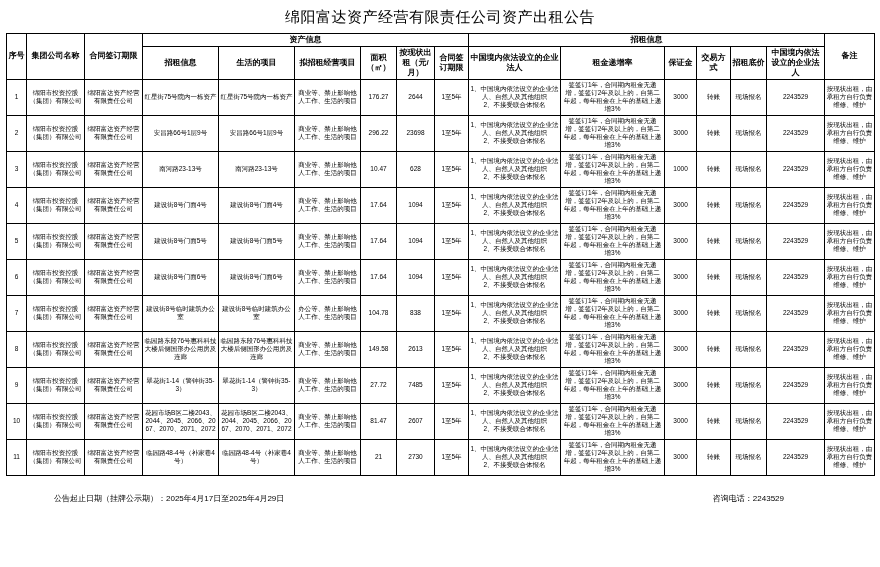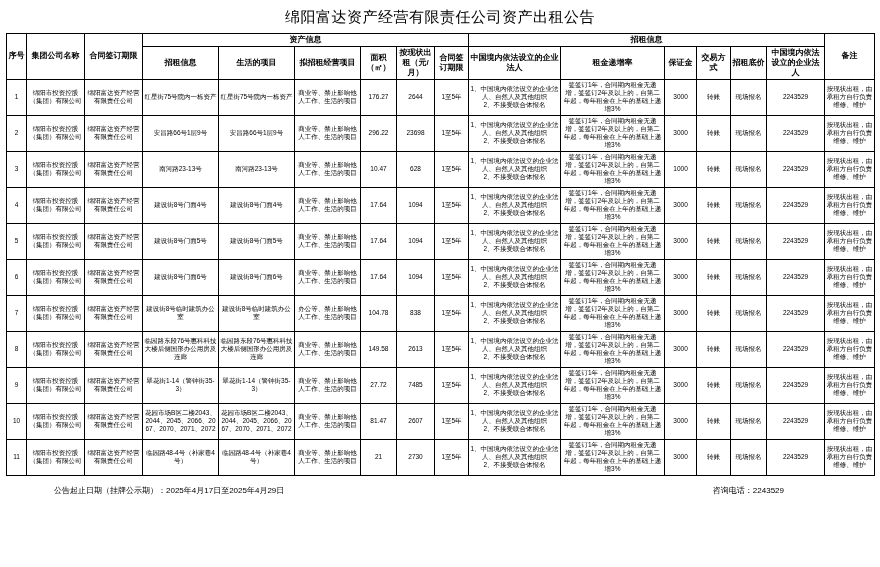--- a/index.html
+++ b/index.html
@@ -64,21 +64,21 @@
     padding-left: 2px;
   }
   td.cell-idx {
     font-size: 7.5px;
   }
   .row-h { height: 36px; }
   .hdr-tall { height: 26px; }
   .footer {
     position: relative;
     width: 868px;
-    margin: 0 auto;
+    margin: 8px auto;
     padding-top: 9px;
     font-size: 8px;
     display: flex;
     justify-content: space-between;
     padding-left: 48px;
     padding-right: 90px;
     box-sizing: border-box;
   }
   .footer span { white-space: nowrap; }
 </style>

